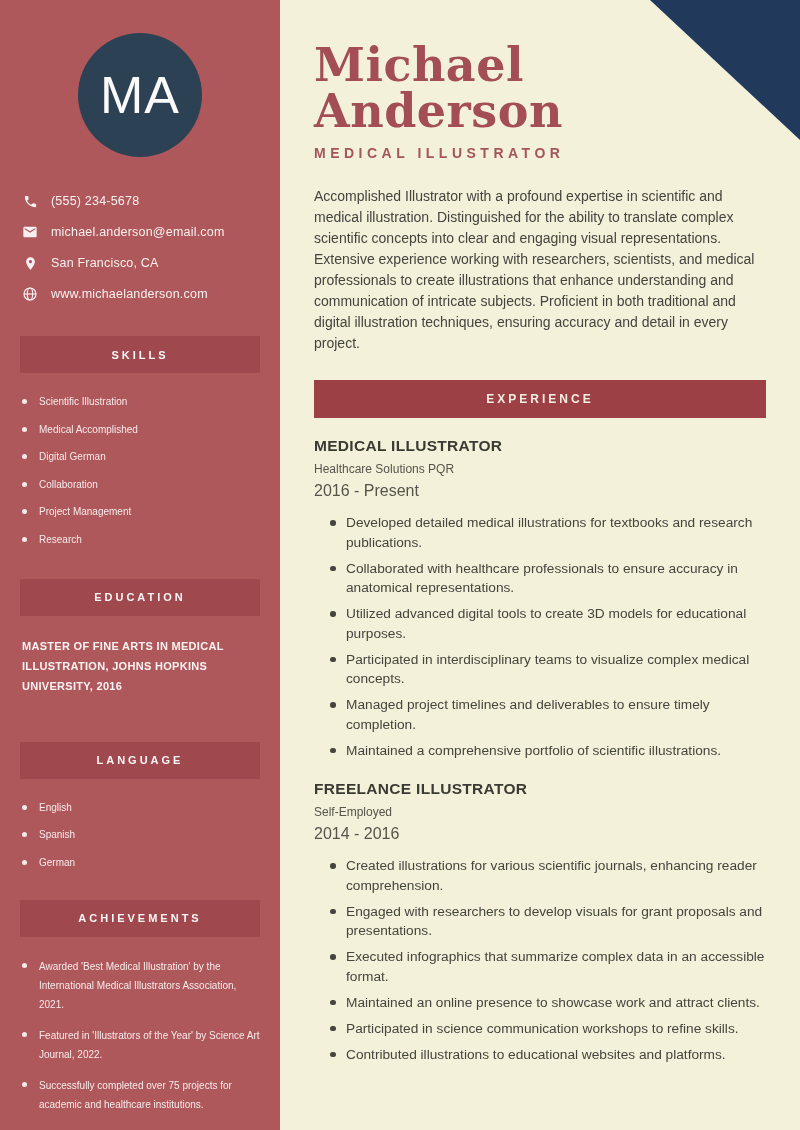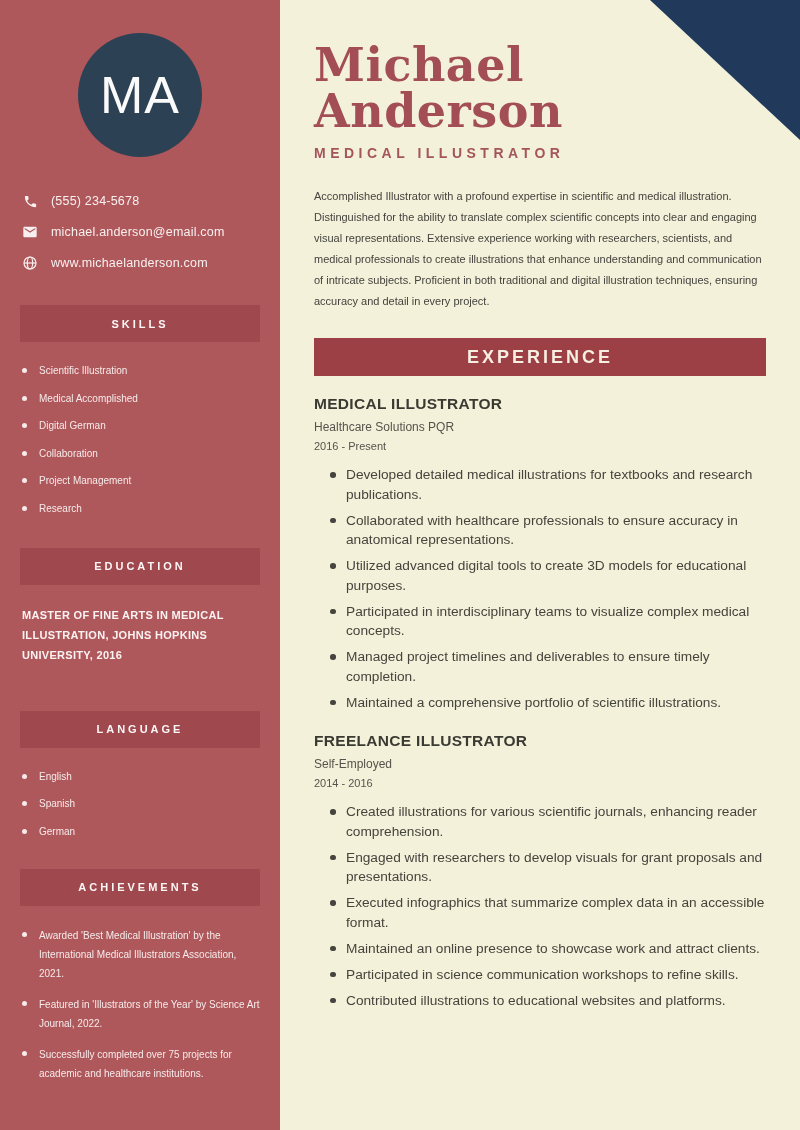--- a/index.html
+++ b/index.html
@@ -38,26 +38,26 @@
   .edu-text{margin:20px 20px 0 22px;font-size:11px;font-weight:bold;letter-spacing:.3px;line-height:20px;color:#fbf3f3;text-transform:uppercase;}
   .lang-header{margin-top:46px;}
   .ach-header{margin-top:28px;}
   .ach-list li{margin-bottom:12px;line-height:19px;}
 
   
   .main{position:absolute;left:280px;top:0;width:520px;height:1130px;background:var(--main-bg);padding:0 34px;}
   .corner-triangle{position:absolute;top:0;right:0;width:0;height:0;border-left:150px solid transparent;border-top:140px solid var(--corner-navy);}
   .name{margin-top:42px;font-family:"DejaVu Serif","Liberation Serif",serif;font-weight:bold;font-size:46px;line-height:1.0;color:var(--name-color);letter-spacing:.5px;}
   .subtitle{margin-top:11px;font-size:14px;font-weight:bold;letter-spacing:4.5px;color:var(--subtitle-color);}
-  .summary{margin-top:25px;font-size:11px;line-height:21px;color:var(--body-text);max-width:456px;}
+  .summary{margin-top:25px;font-size:14px;line-height:21px;color:var(--body-text);max-width:456px;}
   .experience-bar{margin-top:26px;height:38px;background:var(--experience-bar-bg);display:flex;align-items:center;justify-content:center;}
-  .experience-bar span{color:#f7efe2;font-size:18px;font-weight:bold;letter-spacing:3px;text-align:right;}
+  .experience-bar span{color:#f7efe2;font-size:12px;font-weight:bold;letter-spacing:3px;text-align:right;}
   .job-role{margin-top:19px;font-size:15.5px;font-weight:bold;color:#3a3a33;letter-spacing:.3px;}
   .job-company{margin-top:7px;font-size:12px;color:var(--muted-text);}
-  .job-dates{margin-top:6px;font-size:11px;color:var(--muted-text);}
+  .job-dates{margin-top:6px;font-size:16px;color:var(--muted-text);}
   .job-bullets{list-style:none;margin:13px 0 0;padding-left:16px;}
   .job-bullets li{position:relative;padding-left:16px;font-size:13.7px;line-height:19.5px;color:#45443d;margin-bottom:6.5px;}
   .job-bullets li::before{content:"";position:absolute;left:0;top:7px;width:5.5px;height:5.5px;border-radius:50%;background:#45443d;}
   .job+.job{margin-top:20px;}
 </style>
 </head>
 <body>
 
 <div class="page">
 
@@ -76,20 +76,28 @@
         </span>
         <span class="ctext">(555) 234-5678</span>
       </div>
       <div class="contact-row">
         <span class="cicon">
           <svg viewBox="0 0 24 24" width="16" height="16">
               <path fill="#f8f0f0" d="M20 4H4c-1.1 0-2 .9-2 2v12c0 1.1.9 2 2 2h16c1.1 0 2-.9 2-2V6c0-1.1-.9-2-2-2zm0 4l-8 5-8-5V6l8 5 8-5v2z"></path>
             </svg>
         </span>
         <span class="ctext">michael.anderson@email.com</span>
+      </div>
+      <div class="contact-row">
+        <span class="cicon">
+          <svg viewBox="0 0 24 24" width="15" height="15">
+              <path fill="#f8f0f0" d="M12 2C8.13 2 5 5.13 5 9c0 5.25 7 13 7 13s7-7.75 7-13c0-3.87-3.13-7-7-7zm0 9.5c-1.38 0-2.5-1.12-2.5-2.5S10.62 6.5 12 6.5s2.5 1.12 2.5 2.5-1.12 2.5-2.5 2.5z"></path>
+            </svg>
+        </span>
+        <span class="ctext">San Francisco, CA</span>
       </div>
       <div class="contact-row">
         <span class="cicon">
           <svg viewBox="0 0 24 24" width="16" height="16" fill="none" stroke="#f8f0f0" stroke-width="1.8">
               <circle cx="12" cy="12" r="9"></circle>
               <ellipse cx="12" cy="12" rx="4" ry="9"></ellipse>
               <line x1="3" y1="12" x2="21" y2="12"></line>
             </svg>
         </span>
         <span class="ctext">www.michaelanderson.com</span>

